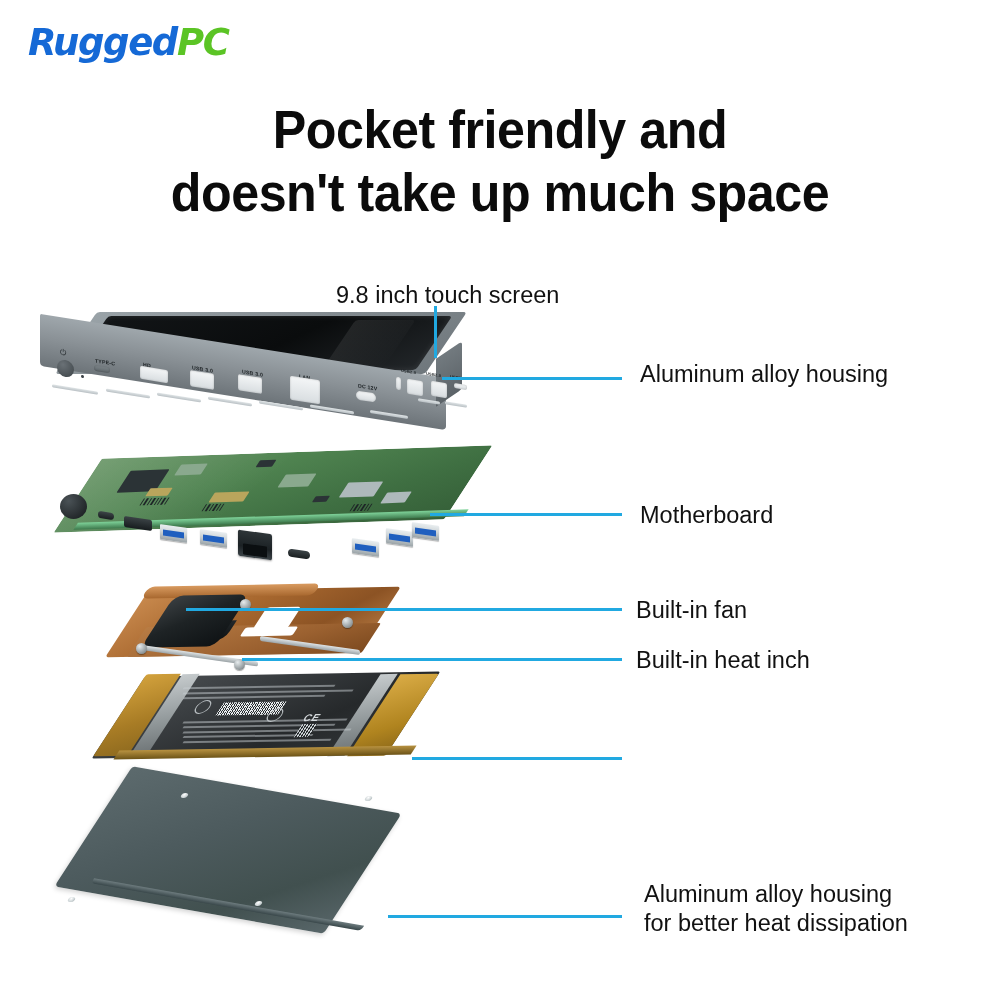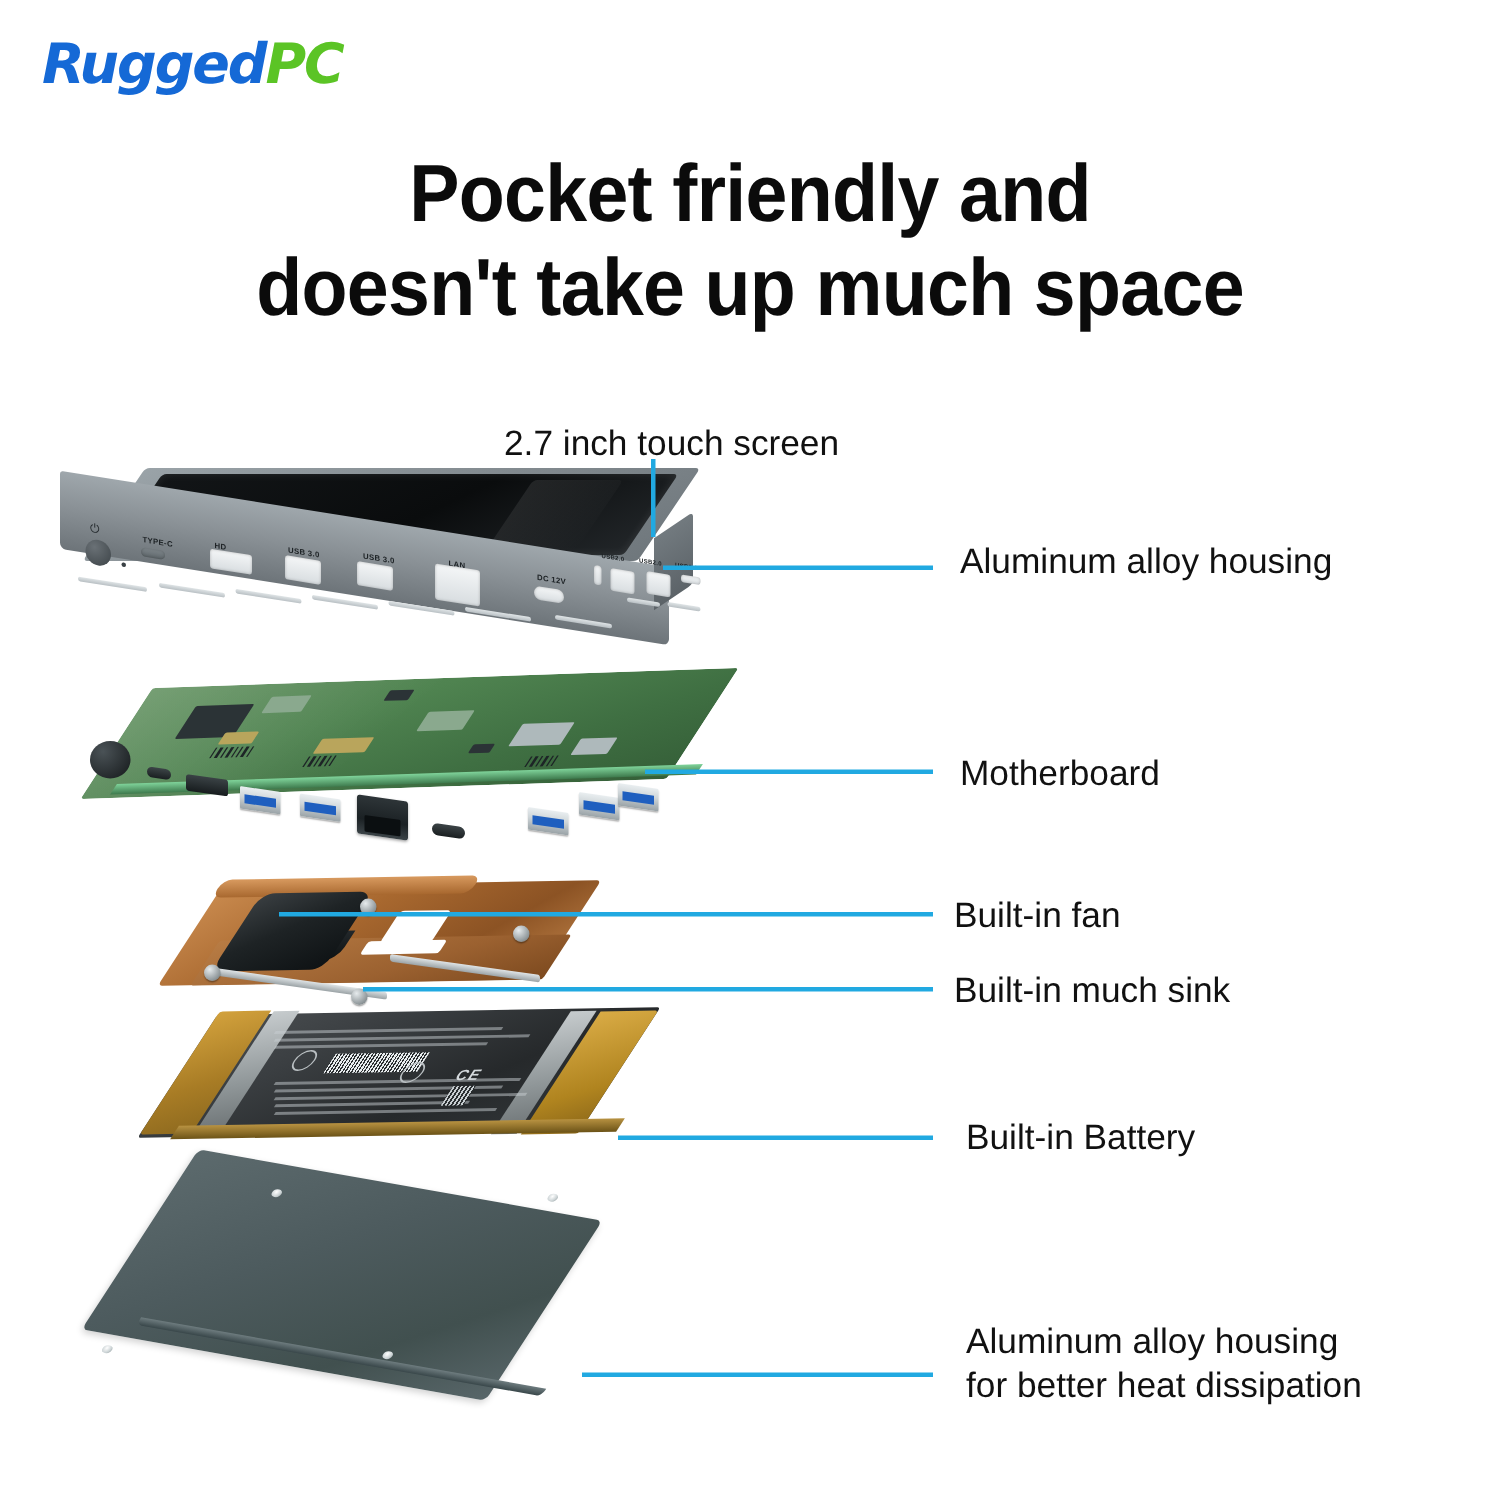--- a/index.html
+++ b/index.html
@@ -479,32 +479,31 @@
   </div>
 
   <div class="lead-v" style="left:434px; top:306px; height:52px;"></div>
   <div class="lead-h" style="left:442px; top:377px; width:180px;"></div>
   <div class="lead-h" style="left:430px; top:513px; width:192px;"></div>
   <div class="lead-h" style="left:186px; top:608px; width:436px;"></div>
   <div class="lead-h" style="left:242px; top:658px; width:380px;"></div>
   <div class="lead-h" style="left:412px; top:757px; width:210px;"></div>
   <div class="lead-h" style="left:388px; top:915px; width:234px;"></div>
 
-  <div class="callout top-label" style="left:336px; top:281px;">2.7 inch touch screen</div>
+  <div class="callout top-label" style="left:336px; top:281px;">9.8 inch touch screen</div>
 
   <div class="callout" style="left:640px; top:360px;">
     <div>Aluminum alloy housing</div>
   </div>
 
   <div class="callout" style="left:640px; top:501px;">Motherboard</div>
 
   <div class="callout" style="left:636px; top:596px;">Built-in fan</div>
 
-  <div class="callout" style="left:636px; top:646px;">Built-in much sink</div>
-
-  <div class="callout" style="left:644px; top:744px;">Built-in Battery</div>
+  <div class="callout" style="left:636px; top:646px;">Built-in heat inch</div>
+
 
   <div class="callout" style="left:644px; top:880px;">
     <div>Aluminum alloy housing</div>
     <div>for better heat dissipation</div>
   </div>
 
 </div>
 
 </body></html>

